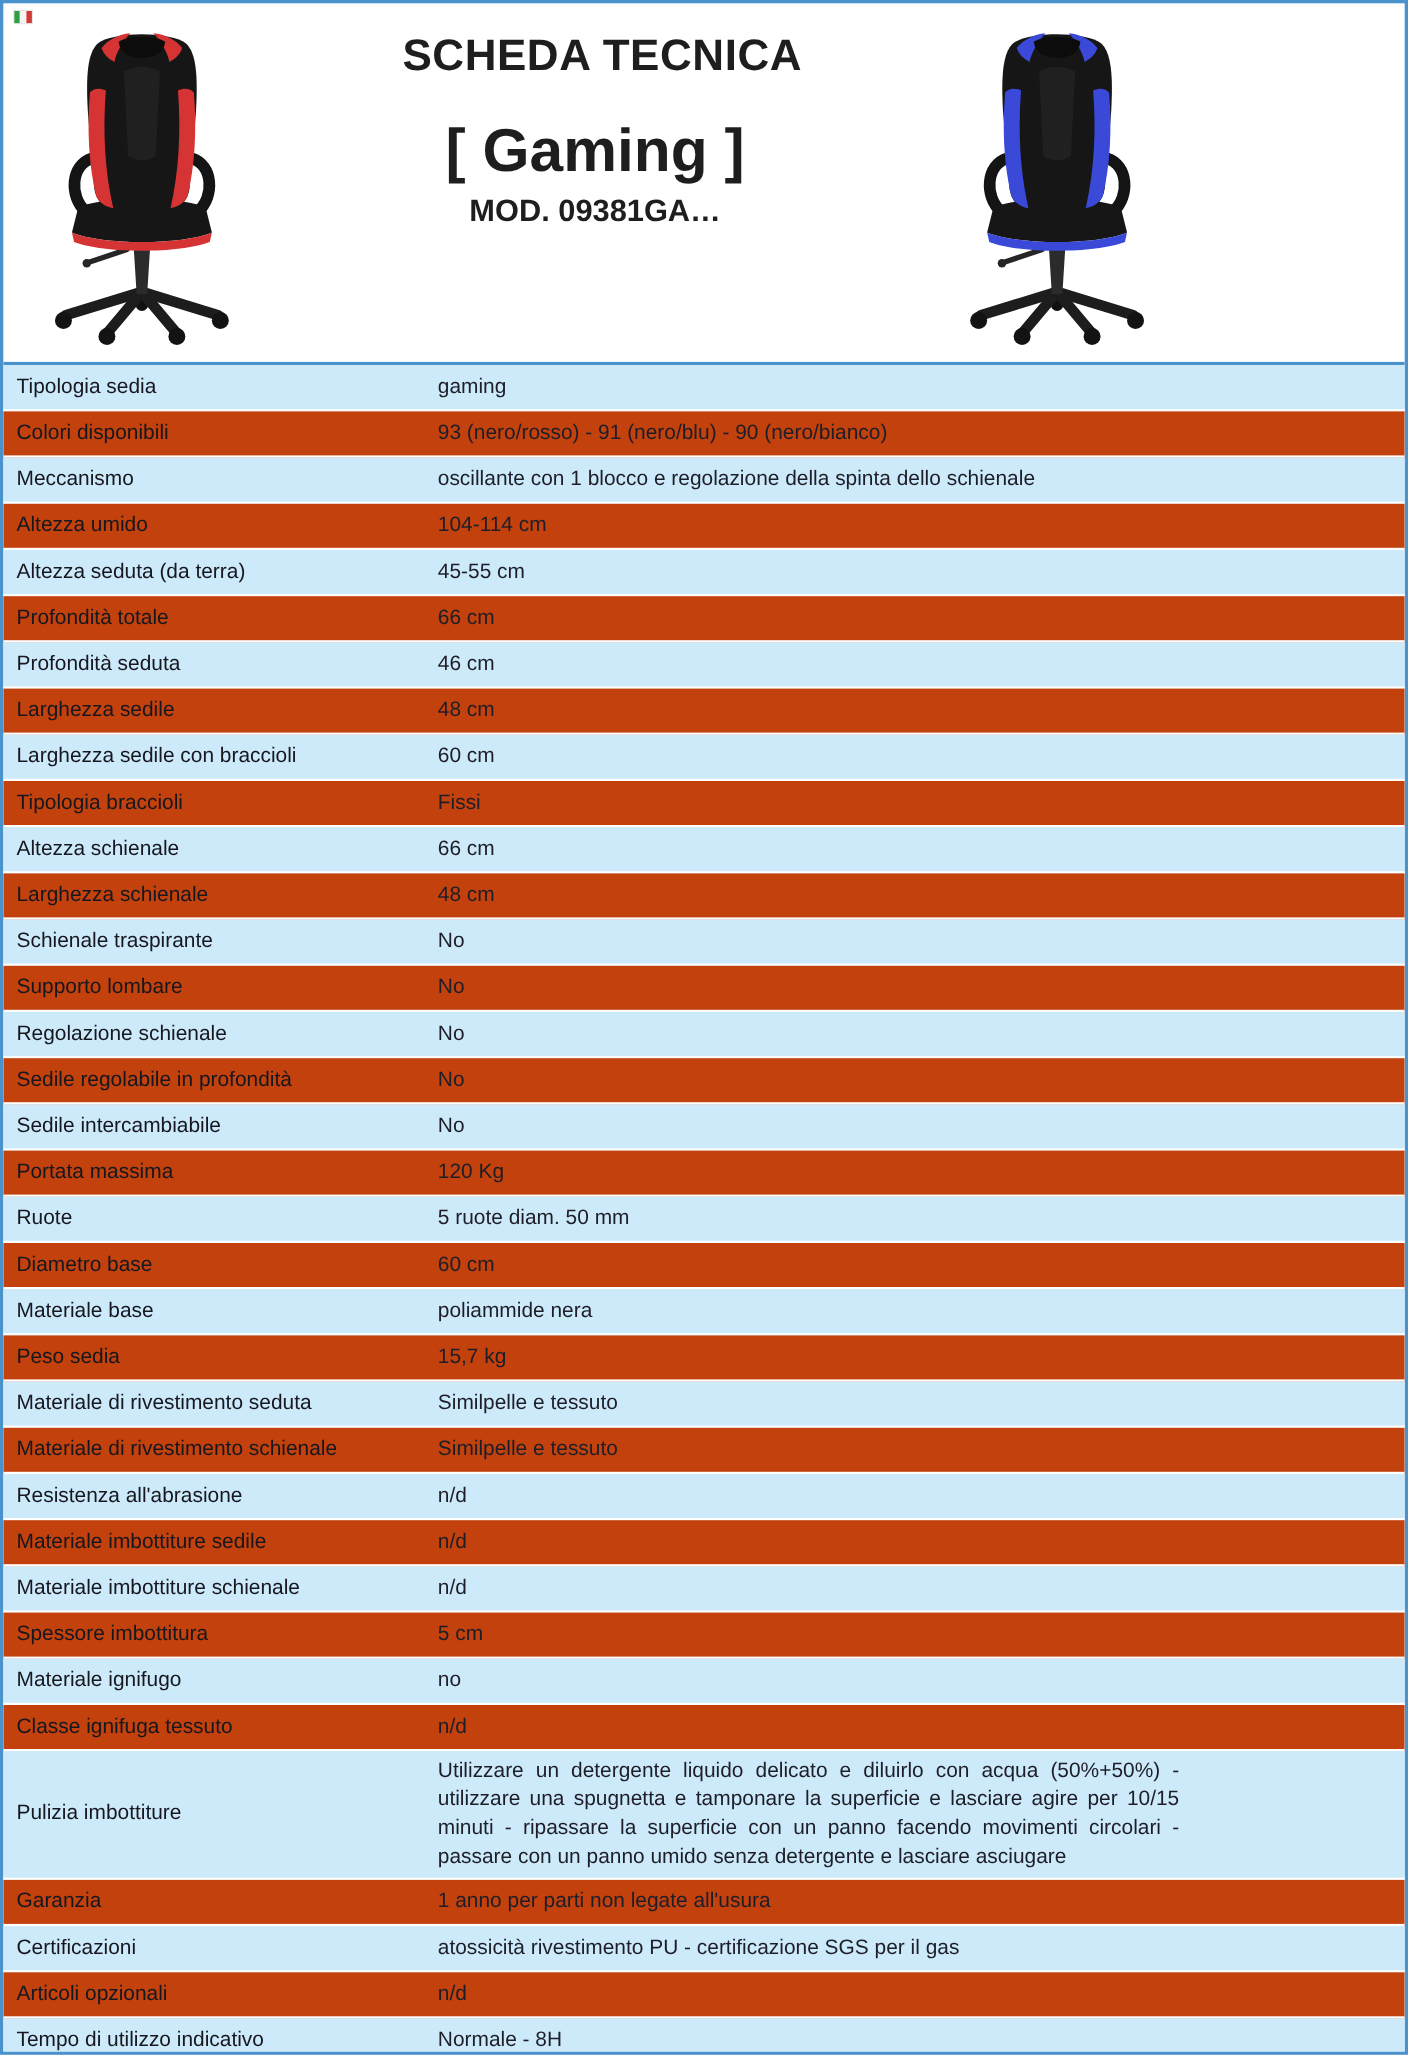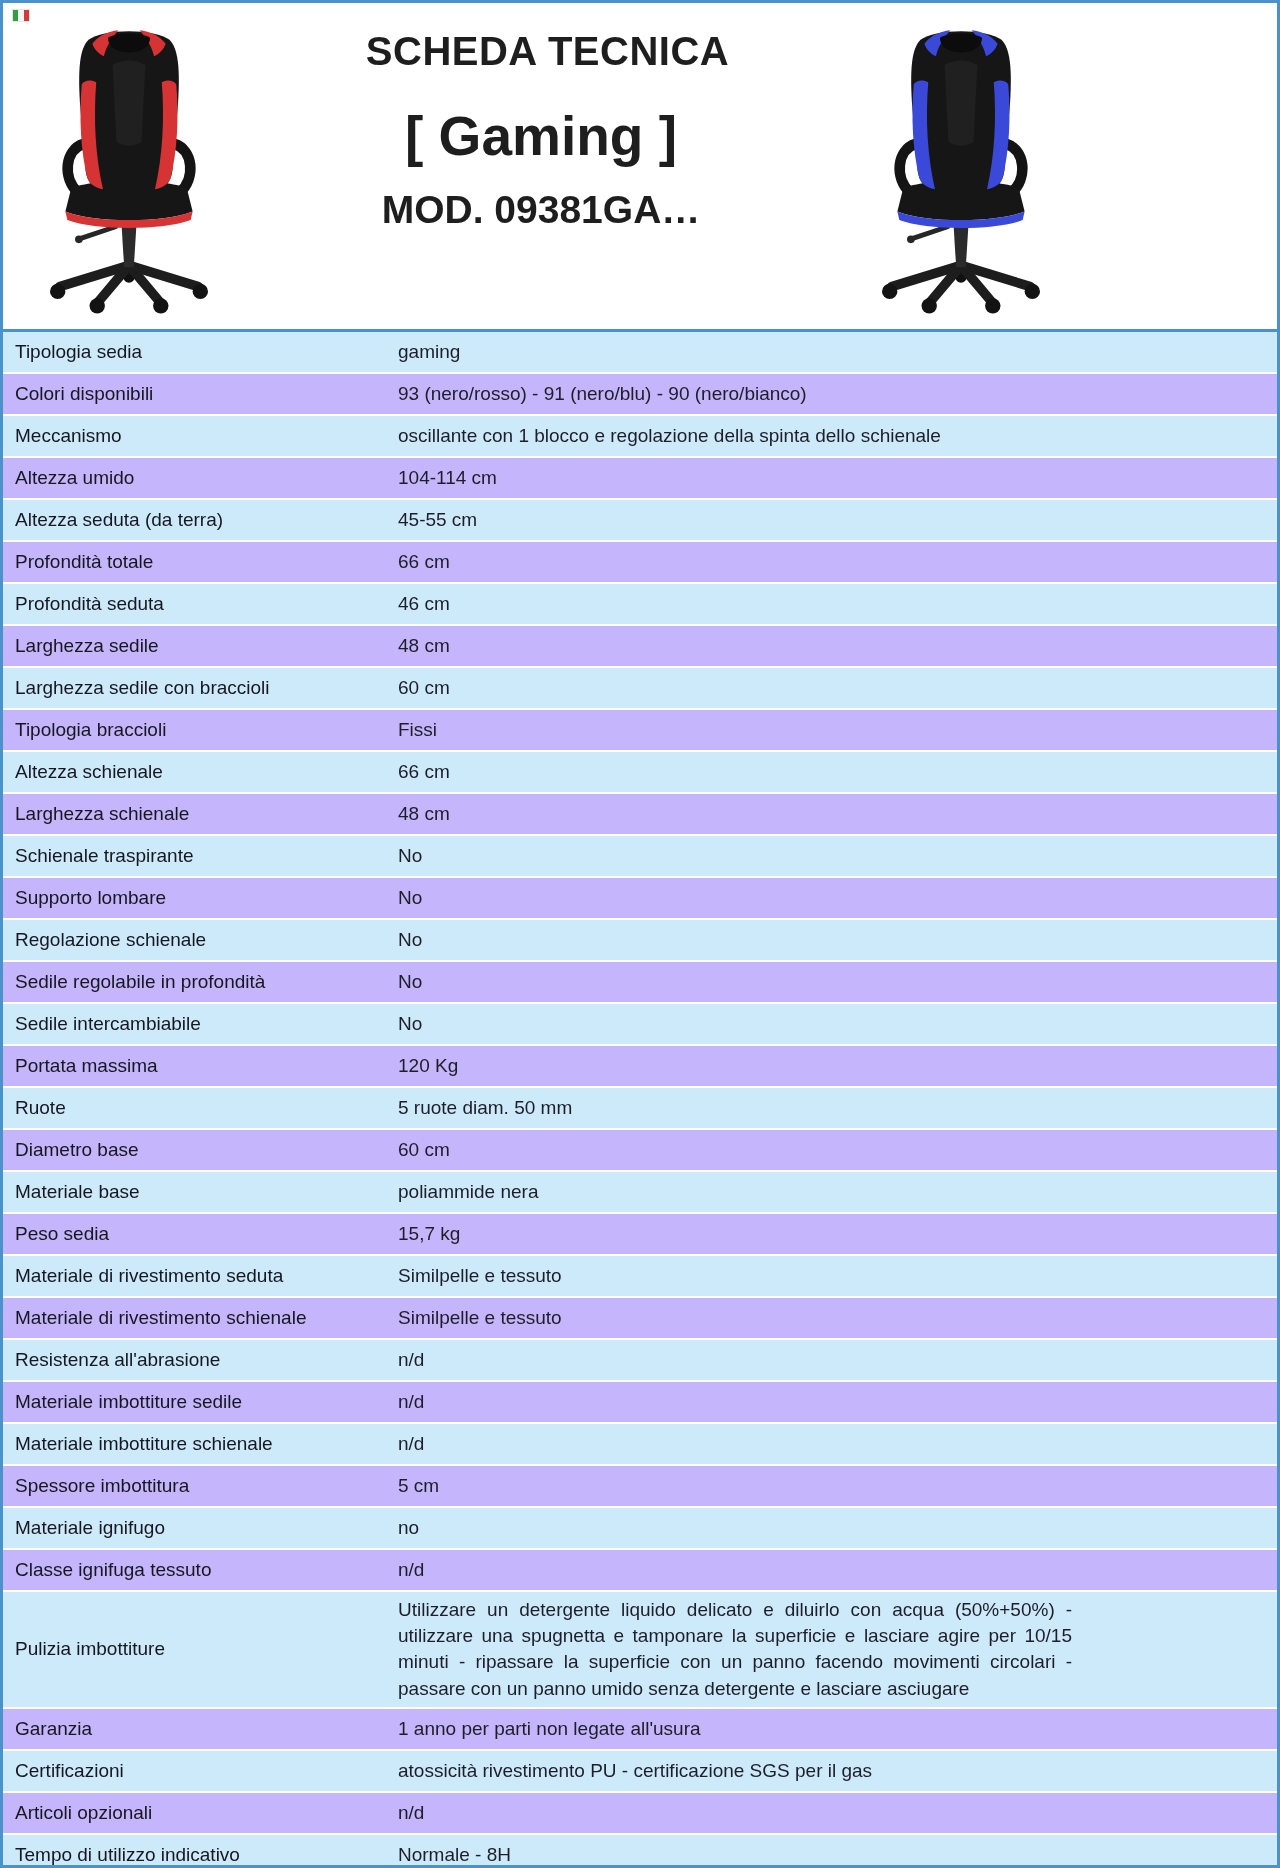--- a/index.html
+++ b/index.html
@@ -30,39 +30,39 @@
   .flag-red   { background: #d23a3a; }
 
   
   .header { flex: 0 0 326px; position: relative; }
   .header-text {
     position: absolute; top: 26px; left: 0; width: 1076px;
     text-align: center; color: #1e1e1e;
   }
   .title    { font-size: 40px; font-weight: bold; letter-spacing: .5px; padding-left: 13px; }
   .category { font-size: 55px; font-weight: bold; margin-top: 30px; }
-  .model    { font-size: 39px; font-weight: bold; margin-top: 20px; }
+  .model    { font-size: 28px; font-weight: bold; margin-top: 8px; }
 
   .chair { position: absolute; top: 20px; width: 212px; height: 292px; }
   .chair svg { width: 100%; height: 100%; }
   .chair-left  { left: 20px;  color: #d63434; }
   .chair-right { left: 852px; color: #3b49d8; }
 
   
   .spec-table {
     flex: 1 1 auto;
     display: flex; flex-direction: column;
     border-top: 3px solid #4a92cc;
   }
   .spec-row {
     flex: 1 1 auto;
     display: flex; align-items: center;
     min-height: 40px;
     border-bottom: 2px solid #ffffff;
-    background: #c4b5fd;
+    background: #c2410c;
   }
   .spec-row:last-of-type { border-bottom: none; }
   .spec-row.alt { background: #cdeafb; }
   .spec-label {
     flex: 0 0 363px;
     padding: 5px 8px 5px 12px;
     font-weight: normal; font-size: 19px; color: #17171f;
     line-height: 1.3;
   }
   .spec-value {

